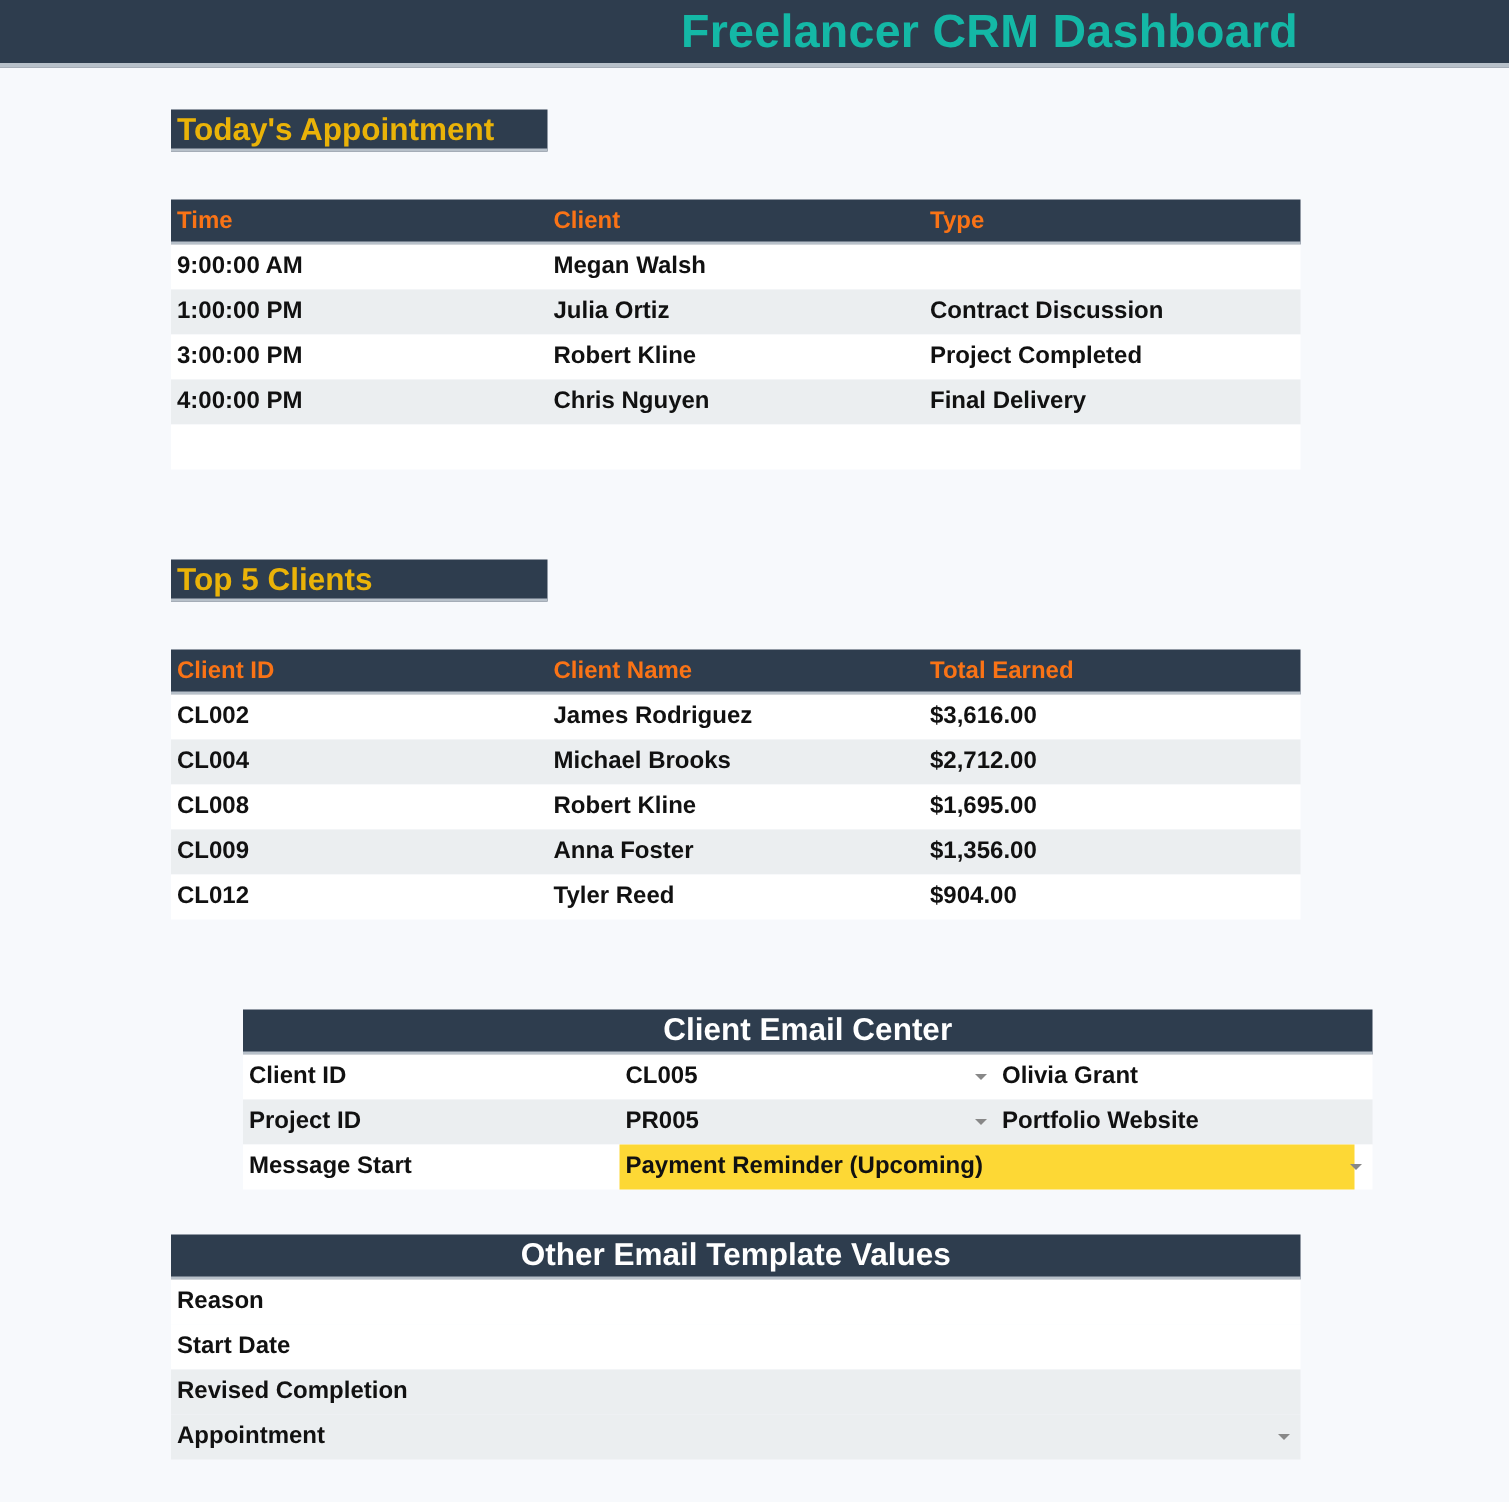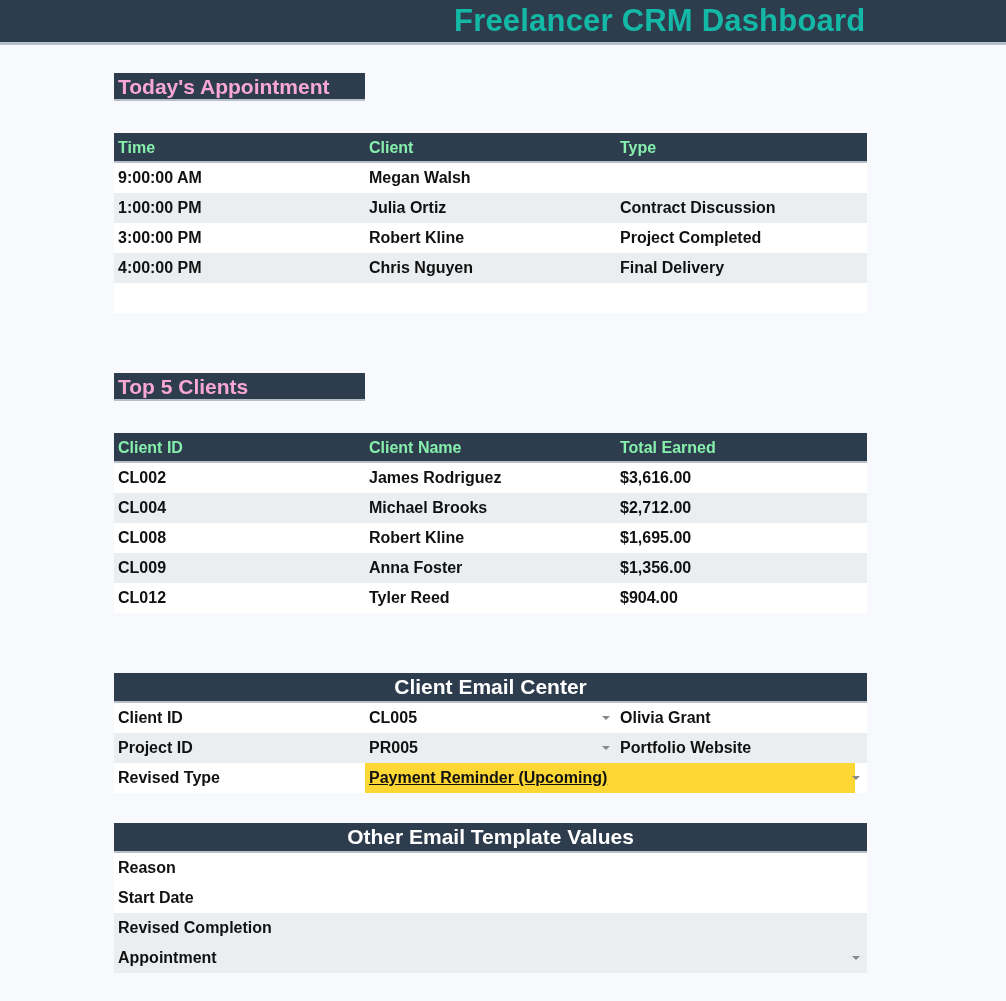--- a/index.html
+++ b/index.html
@@ -17,29 +17,29 @@
     }
     .topbar .title {
       position: absolute; left: 430px; top: 3px;
       font-size: 31px; font-weight: bold; color: #14b8a6;
       letter-spacing: 0.2px;
       margin-left: 24px;
     }
     .section-title {
       position: absolute; left: 114px; width: 251px; height: 28px;
       background: #2e3d4e; border-bottom: 2px solid #b7c0c9;
-      color: #f9a8d4; font-weight: bold; font-size: 21px;
+      color: #eab308; font-weight: bold; font-size: 21px;
       line-height: 28px; padding-left: 4px; box-sizing: border-box;
     }
     .table {
       position: absolute; left: 114px; width: 753px;
     }
     .thead {
       height: 28px; background: #2e3d4e; border-bottom: 2px solid #b7c0c9;
-      display: flex; color: #86efac; font-weight: bold; font-size: 16px;
+      display: flex; color: #f97316; font-weight: bold; font-size: 16px;
       line-height: 30px;
     }
     .row {
       height: 30px; display: flex; font-size: 16px; font-weight: bold;
       line-height: 30px; background: #ffffff;
     }
     .row.alt { background: #ebeef0; }
     .c1 { width: 251px; padding-left: 4px; box-sizing: border-box; position: relative; }
     .c2 { width: 251px; padding-left: 4px; box-sizing: border-box; position: relative; }
     .c3 { width: 251px; padding-left: 4px; box-sizing: border-box; position: relative; }
@@ -47,21 +47,21 @@
       height: 28px; background: #2e3d4e; border-bottom: 2px solid #b7c0c9;
       color: #fff; font-weight: bold; font-size: 21px; line-height: 28px;
       text-align: center;
     }
     .caret {
       position: absolute; width: 0; height: 0;
       border-left: 4px solid transparent; border-right: 4px solid transparent;
       border-top: 4px solid #888; top: 13px;
     }
     .yellow { background: #fdd835; }
-    .merged { width: 490px; padding-left: 4px; box-sizing: border-box; position: relative; text-decoration: underline; }
+    .merged { width: 490px; padding-left: 4px; box-sizing: border-box; position: relative; }
   </style>
 </head>
 <body>
 
 <div class="topbar">
   <div class="title">Freelancer CRM Dashboard</div>
 </div>
 
 <div class="section-title" style="top:73px;">Today's Appointment</div>
 
@@ -125,40 +125,40 @@
     <div class="c2">Anna Foster</div>
     <div class="c3">$1,356.00</div>
   </div>
   <div class="row">
     <div class="c1">CL012</div>
     <div class="c2">Tyler Reed</div>
     <div class="c3">$904.00</div>
   </div>
 </div>
 
-<div class="table" style="top:673px;">
+<div class="table" style="top:673px;margin-left:48px;">
   <div class="banner">Client Email Center</div>
   <div class="row">
     <div class="c1">Client ID</div>
     <div class="c2">
       <span>CL005</span>
       <span class="caret" style="left:237px;"></span>
     </div>
     <div class="c3">Olivia Grant</div>
   </div>
   <div class="row alt">
     <div class="c1">Project ID</div>
     <div class="c2">
       <span>PR005</span>
       <span class="caret" style="left:237px;"></span>
     </div>
     <div class="c3">Portfolio Website</div>
   </div>
   <div class="row">
-    <div class="c1">Revised Type</div>
+    <div class="c1">Message Start</div>
     <div class="merged yellow">
       <span>Payment Reminder (Upcoming)</span>
       <span class="caret" style="left:487px;"></span>
     </div>
   </div>
 </div>
 
 <div class="table" style="top:823px;">
   <div class="banner">Other Email Template Values</div>
   <div class="row">

